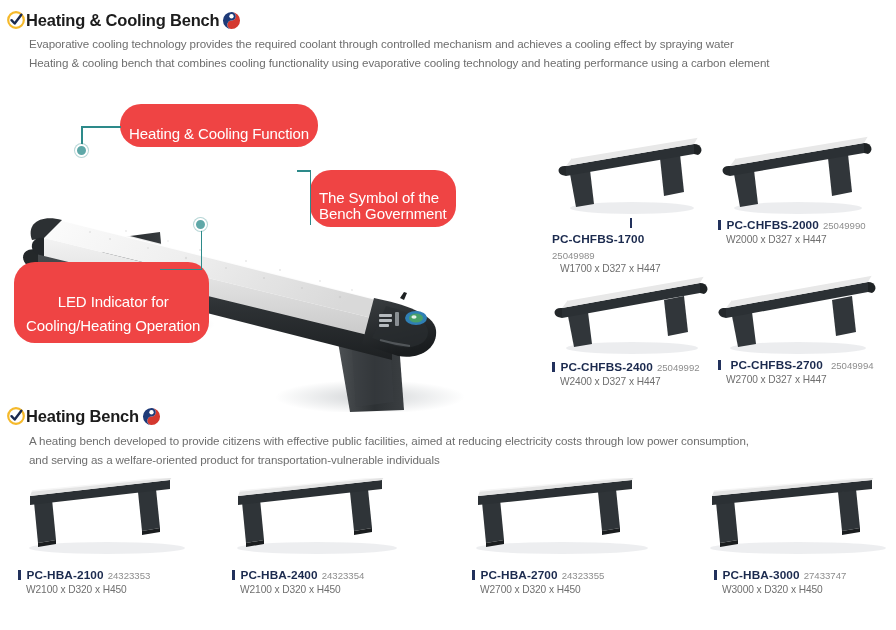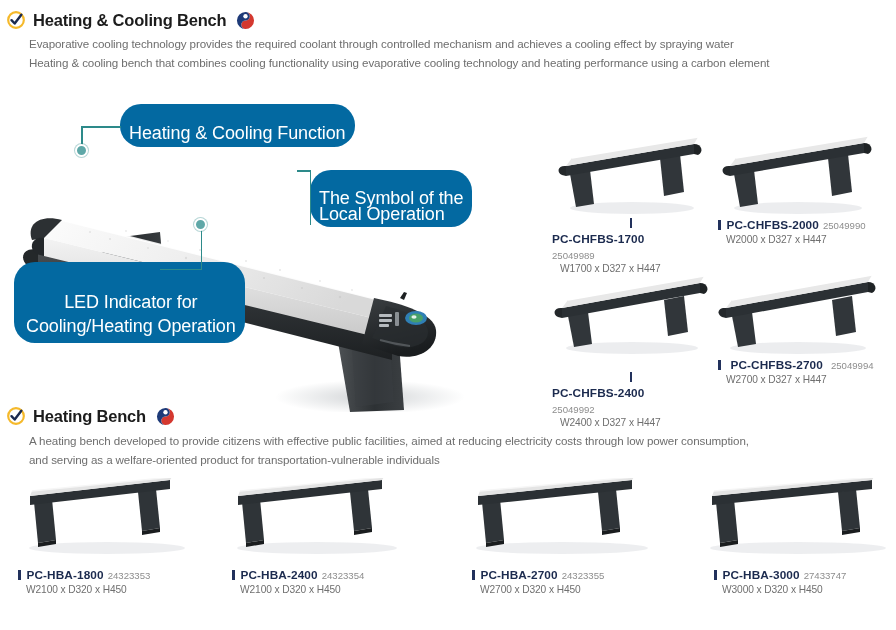--- a/index.html
+++ b/index.html
@@ -6,35 +6,35 @@
   html, body {
     width: 896px; height: 630px;
     background: #ffffff;
     font-family: "Liberation Sans", sans-serif;
     color: #333;
     overflow: hidden;
   }
   .page { position: relative; width: 896px; height: 630px; }
 
   
-  .section-head { position: absolute; display: flex; align-items: center; gap: 7px; }
+  .section-head { position: absolute; display: flex; align-items: center; }
   .check-icon { width: 20px; height: 20px; flex: 0 0 20px; }
   .section-title {
     font-size: 16.5px; font-weight: bold; color: #1c1c1c; letter-spacing: -0.2px;
     white-space: nowrap;
   }
   .kr-symbol { width: 19px; height: 19px; flex: 0 0 19px; margin-left: 3px; }
 
   .section-desc { position: absolute; font-size: 11.6px; color: #6e6e6e; line-height: 19px; letter-spacing: -0.1px; }
 
   
   .hero { position: absolute; left: 0; top: 92px; width: 540px; height: 320px; }
   .callout {
-    position: absolute; background: #0369a1; color: #ffffff;
-    font-size: 18px; line-height: 17px; padding: 4px 9px 5px 9px;
+    position: absolute; background: #ef4444; color: #ffffff;
+    font-size: 15px; line-height: 17px; padding: 4px 9px 5px 9px;
     letter-spacing: -0.1px; white-space: pre-line; border-radius: 21px;
   }
   .lead { position: absolute; background: transparent; }
   .lead i { position: absolute; background: #2d8a8a; display: block; }
   .dot {
     position: absolute; width: 13px; height: 13px; border-radius: 50%;
     background: #5fa8a8; border: 2px solid #ffffff;
     box-shadow: 0 0 0 1px rgba(45,138,138,.35);
   }
 
@@ -177,21 +177,21 @@
     </div>
     <div class="lead" style="left:81px; top:34px; width:40px; height:25px;">
       <i style="left:0; top:0; width:1.5px; height:25px;"></i>
       <i style="left:0; top:0; width:40px; height:1.5px;"></i>
     </div>
     <div class="dot" style="left:75px; top:52px;"></div>
 
     
     <div class="callout" style="left:310px; top:78px; line-height:16px;">
       <span>The Symbol of the
-Local Operation</span>
+Bench Government</span>
     </div>
     <div class="lead" style="left:297px; top:78px; width:14px; height:55px;">
       <i style="left:12.5px; top:0; width:1.5px; height:55px;"></i>
       <i style="left:0; top:0; width:14px; height:1.5px;"></i>
     </div>
 
     
     <div class="callout" style="left:14px; top:170px; line-height:24px; text-align:center;padding-left:12px;">
       <span>LED Indicator for
 Cooling/Heating Operation</span>
@@ -245,21 +245,21 @@
     <svg class="bench-svg" viewBox="0 0 160 88">
       <ellipse cx="80" cy="80" rx="66" ry="6" fill="#c9ccd0" opacity="0.35"></ellipse>
       <path d="M16 48 L36 44 L40 76 L22 79 Z" fill="#31363a"></path>
       <path d="M112 32 L132 28 L136 64 L116 68 Z" fill="#31363a"></path>
       <path d="M10 40 L148 15 L148 25 L10 50 Z" fill="#2b3034"></path>
       <path d="M16 32 L152 8 L148 15 L10 40 Z" fill="#e8e8e8"></path>
       <path d="M16 32 L152 8" stroke="#ffffff" stroke-width="1.6" fill="none"></path>
       <path d="M10 40 C2 39 0 46 6 49 L10 50 Z" fill="#24282b"></path>
       <path d="M148 15 C156 15 158 23 152 26 L148 25 Z" fill="#1f2325"></path>
     </svg>
-    <div class="code-line" style="margin-top:16px;flex-direction:column;">
+    <div class="code-line" style="margin-top:4px;">
       <span class="bar"></span>
       <span class="code">PC-CHFBS-2400</span>
       <span class="sku">25049992</span>
     </div>
     <div class="dims">W2400 x D327 x H447</div>
   </div>
 
   <div class="card" style="left:718px; top:268px; width:160px;">
     <svg class="bench-svg" viewBox="0 0 160 88">
       <ellipse cx="80" cy="80" rx="68" ry="6" fill="#c9ccd0" opacity="0.35"></ellipse>
@@ -309,21 +309,21 @@
       <path d="M18 18 L158 2 L158 11 L18 27 Z" fill="#2b3034"></path>
       <path d="M20 13 L160 -1 L158 2 L18 18 Z" fill="#e4e4e4"></path>
       <path d="M20 13 L160 -1" stroke="#f6f6f6" stroke-width="1.4" fill="none"></path>
       <path d="M26 65 L44 62 L44 66 L26 69 Z" fill="#1a1d1f"></path>
       <path d="M130 53 L148 50 L148 54 L130 57 Z" fill="#1a1d1f"></path>
     </svg>
   </div>
   <div style="position:absolute; left:18px; top:568px;">
     <div class="code-line">
       <span class="bar"></span>
-      <span class="code">PC-HBA-1800</span>
+      <span class="code">PC-HBA-2100</span>
       <span class="sku">24323353</span>
     </div>
     <div class="dims">W2100 x D320 x H450</div>
   </div>
 
   <div class="card" style="left:222px; top:478px; width:190px;">
     <svg class="bench-svg" viewBox="0 0 190 80">
       <ellipse cx="95" cy="70" rx="80" ry="6" fill="#c9ccd0" opacity="0.33"></ellipse>
       <path d="M20 24 L38 21 L42 62 L24 65 Z" fill="#2f3438"></path>
       <path d="M128 14 L146 11 L150 50 L132 53 Z" fill="#2f3438"></path>

